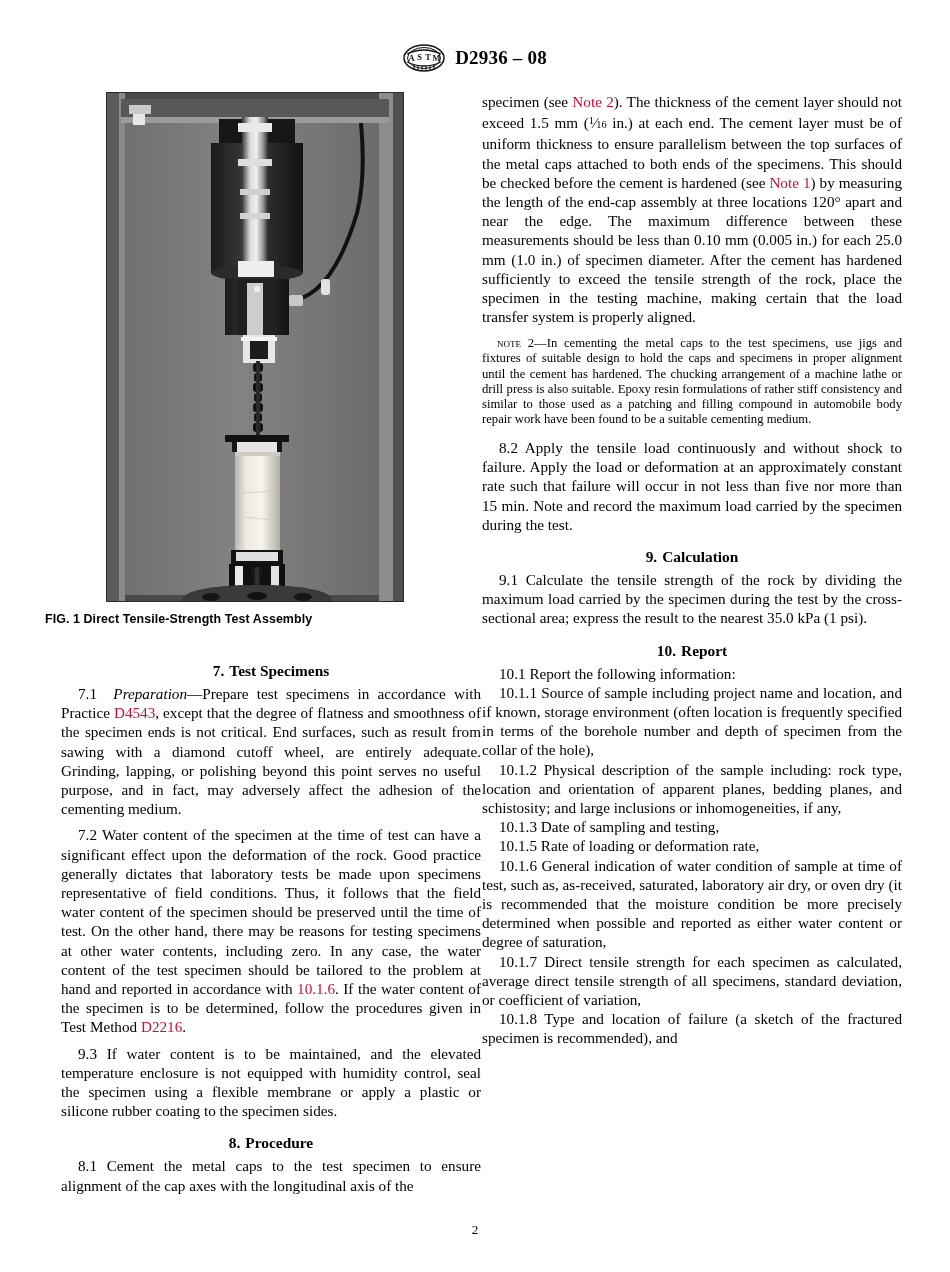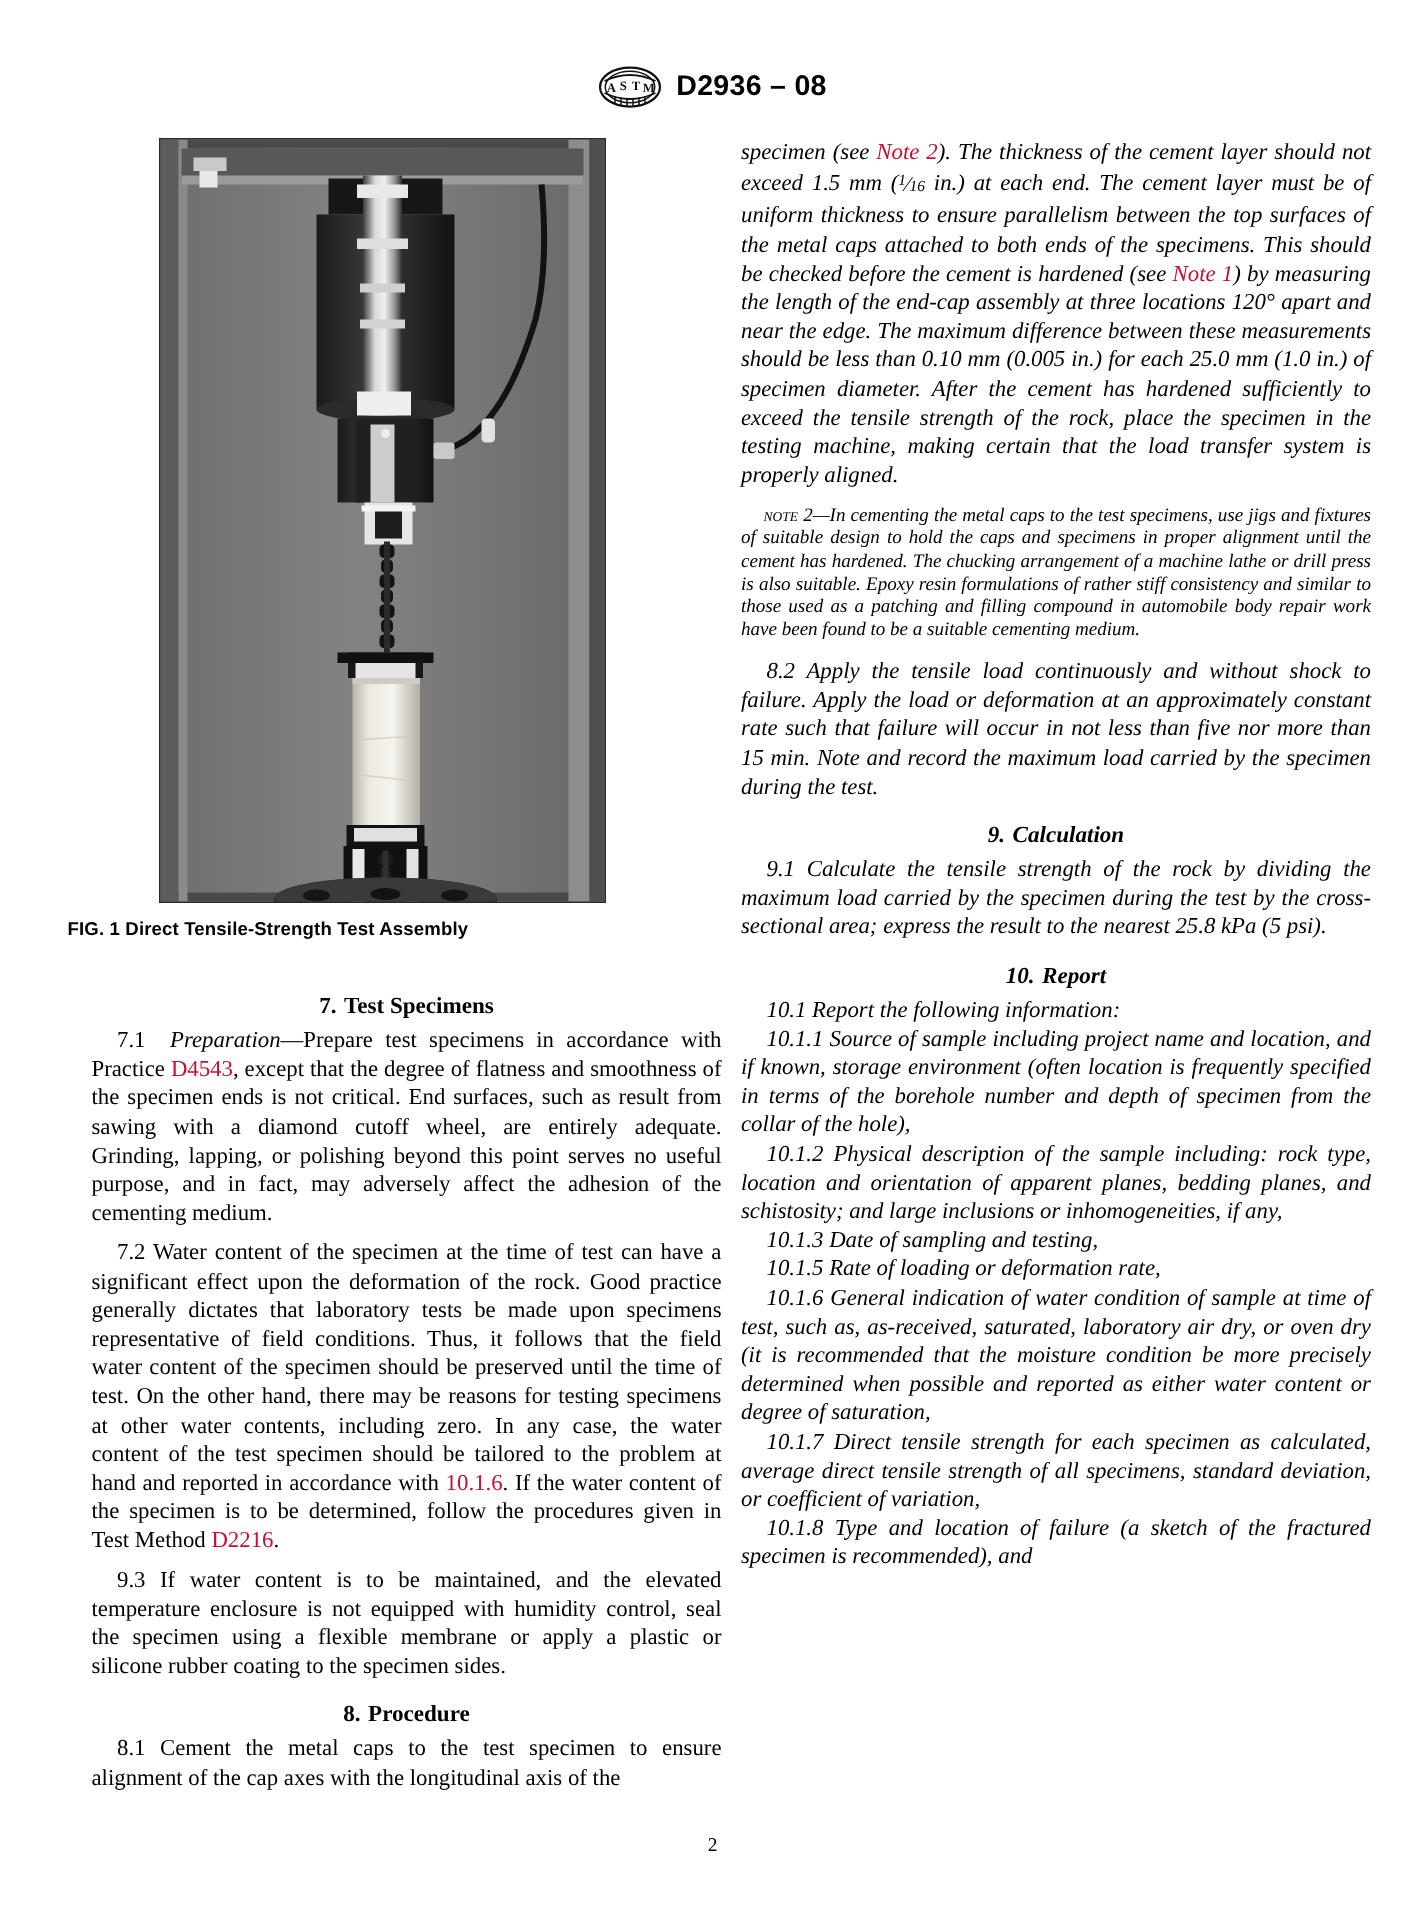--- a/index.html
+++ b/index.html
@@ -29,38 +29,38 @@
     align-items: center;
     justify-content: center;
     gap: 10px;
   }
   .astm-logo {
     width: 42px;
     height: 28px;
     display: block;
   }
   .doc-designation {
-    font-family: Liberation Sans, sans-serif;
+    font-family: Liberation Serif, serif;
     font-weight: bold;
     font-size: 19px;
     letter-spacing: 0.2px;
     white-space: nowrap;
   }
 
   
   .col {
     position: absolute;
     top: 92px;
     width: 420px;
     text-align: justify;
     font-size: 15.2px;
     line-height: 19.2px;
   }
   .col-left  { left: 61px;  }
-  .col-right { left: 494px; font-style: italic; }
+  .col-right { left: 482px; }
 
   p {
     margin: 0;
     text-indent: 17px;
     text-align: justify;
     -webkit-hyphens: none;
     hyphens: none;
   }
   p.noindent { text-indent: 0; }
 
@@ -318,21 +318,21 @@
 
     <div class="gap-md"></div>
 
     <p><span>8.2</span><span> Apply the tensile load continuously and without shock to failure. Apply the load or deformation at an approximately constant rate such that failure will occur in not less than five nor more than 15 min. Note and record the maximum load carried by the specimen during the test.</span></p>
 
 
     <h3 class="sect">
       <span class="num">9.</span><span>Calculation</span>
     </h3>
 
-    <p><span>9.1</span><span> Calculate the tensile strength of the rock by dividing the maximum load carried by the specimen during the test by the cross-sectional area; express the result to the nearest 25.8 kPa (5 psi).</span></p>
+    <p><span>9.1</span><span> Calculate the tensile strength of the rock by dividing the maximum load carried by the specimen during the test by the cross-sectional area; express the result to the nearest 35.0 kPa (1 psi).</span></p>
 
     <h3 class="sect">
       <span class="num">10.</span><span>Report</span>
     </h3>
 
     <p><span>10.1</span><span> Report the following information:</span></p>
     <p><span>10.1.1</span><span> Source of sample including project name and location, and if known, storage environment (often location is frequently specified in terms of the borehole number and depth of specimen from the collar of the hole),</span></p>
     <p><span>10.1.2</span><span> Physical description of the sample including: rock type, location and orientation of apparent planes, bedding planes, and schistosity; and large inclusions or inhomogeneities, if any,</span></p>
     <p><span>10.1.3</span><span> Date of sampling and testing,</span></p>
     <p><span>10.1.5</span><span> Rate of loading or deformation rate,</span></p>

